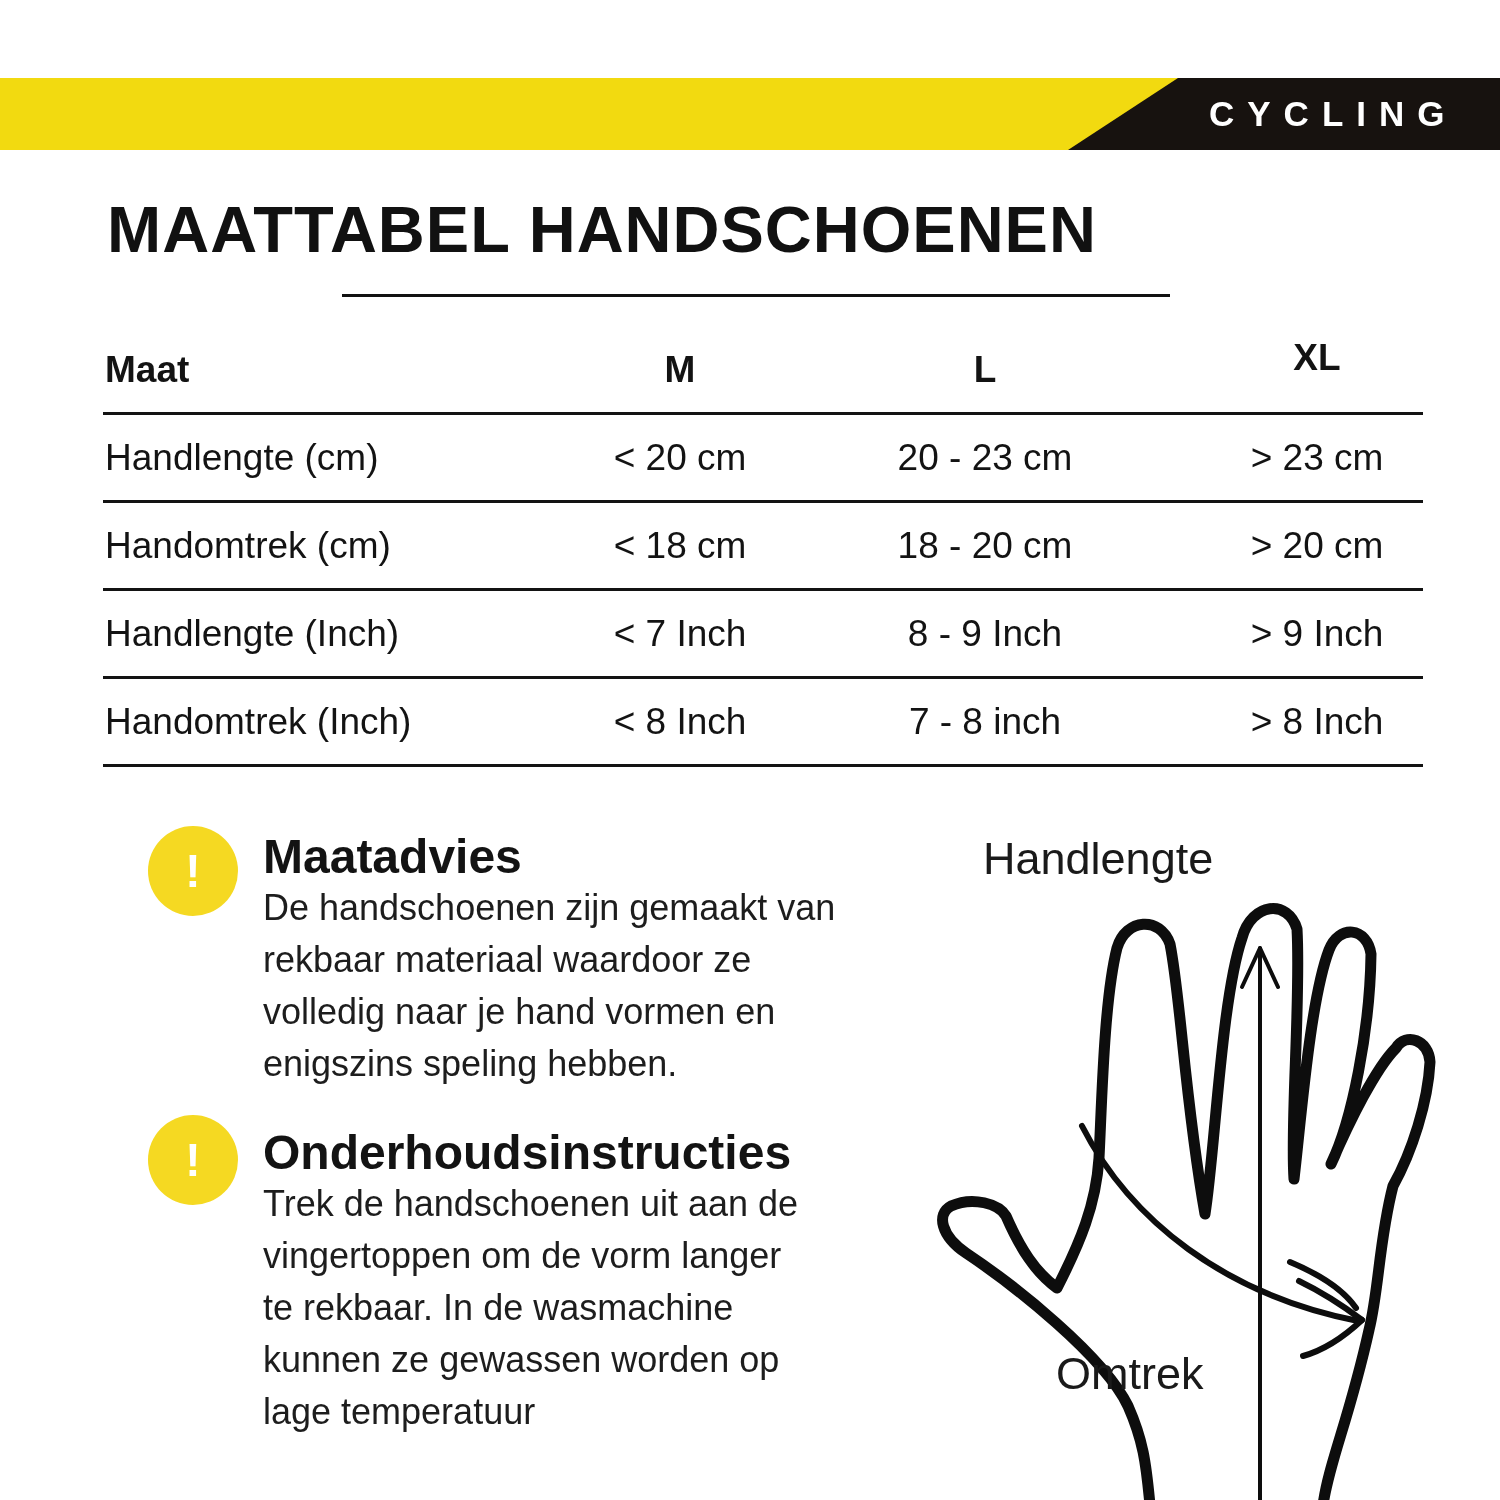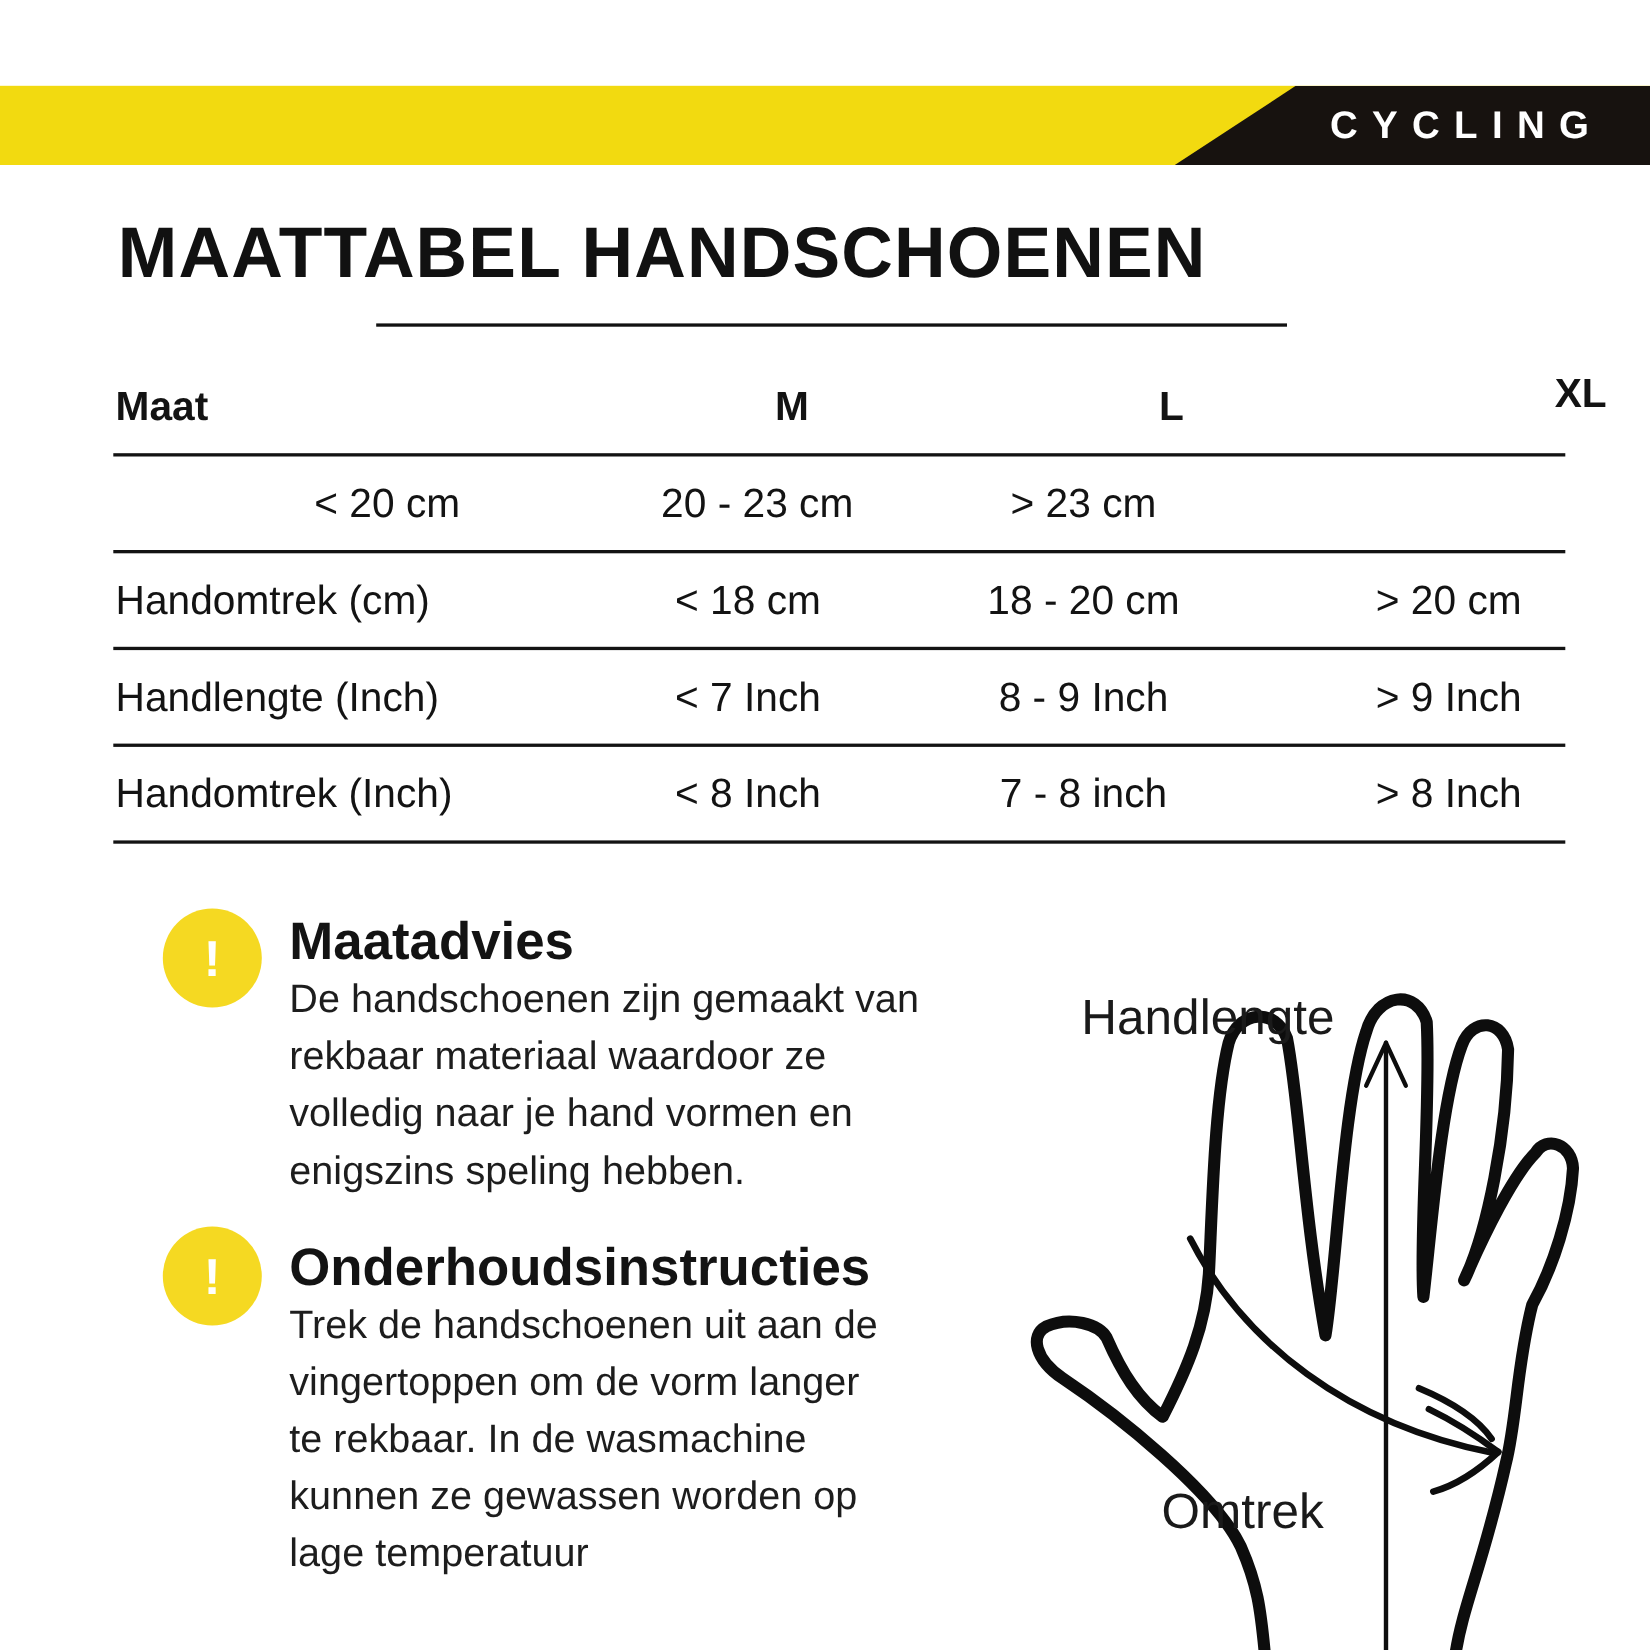--- a/index.html
+++ b/index.html
@@ -15,40 +15,40 @@
 
   
   .title{position:absolute;left:0;top:192px;width:1204px;text-align:center;
         font-size:65px;font-weight:700;letter-spacing:1px;color:#111;white-space:nowrap;}
   .title-rule{position:absolute;left:342px;top:294px;width:828px;height:3px;background:#111;}
 
   
   .size-table{position:absolute;left:103px;top:328px;width:1320px;font-size:37px;}
   .t-row{display:grid;grid-template-columns:498px 158px 452px 212px;align-items:center;
         height:85px;border-bottom:3px solid #131313;}
-  .t-row.header{height:84px;font-weight:700;gap:40px;}
+  .t-row.header{height:84px;font-weight:700;}
   .t-cell{text-align:center;white-space:nowrap;}
   .t-cell.label{text-align:left;padding-left:2px;}
   .t-cell.xl{transform:translateY(-12px);}
 
   
   .note-icon{position:absolute;width:90px;height:90px;border-radius:50%;background:#F5D922;
         color:#ffffff;font-weight:700;font-size:46px;display:flex;align-items:center;justify-content:center;}
   .note-text{position:absolute;left:263px;width:620px;}
   .note-heading{font-size:48px;font-weight:700;line-height:50px;color:#131313;}
   .note-line{font-size:36px;line-height:52px;color:#1d1d1d;white-space:nowrap;}
   #note1-icon{left:148px;top:826px;}
   #note1-text{top:832px;}
   #note2-icon{left:148px;top:1115px;}
   #note2-text{top:1128px;}
 
   
   .hand-svg{position:absolute;left:900px;top:840px;width:600px;height:660px;z-index:1;}
   .hand-label{position:absolute;z-index:2;font-size:45px;color:#1a1a1a;white-space:nowrap;}
-  #label-length{left:983px;top:899px;}
+  #label-length{left:983px;top:833px;}
   #label-circ{left:1056px;top:1320px;margin-top:28px;}
 </style>
 </head>
 <body>
 
 <div id="page">
 
   <div class="banner">
     <div class="banner-black">
       <span class="brand">CYCLING</span>
@@ -59,20 +59,21 @@
   <div class="title-rule"></div>
 
   <div class="size-table">
     <div class="t-row header">
       <div class="t-cell label">Maat</div>
       <div class="t-cell">M</div>
       <div class="t-cell">L</div>
       <div class="t-cell xl">XL</div>
     </div>
     <div class="t-row">
+      <div class="t-cell label">Handlengte (cm)</div>
       <div class="t-cell">&lt; 20 cm</div>
       <div class="t-cell">20 - 23 cm</div>
       <div class="t-cell">&gt; 23 cm</div>
     </div>
     <div class="t-row">
       <div class="t-cell label">Handomtrek (cm)</div>
       <div class="t-cell">&lt; 18 cm</div>
       <div class="t-cell">18 - 20 cm</div>
       <div class="t-cell">&gt; 20 cm</div>
     </div>

